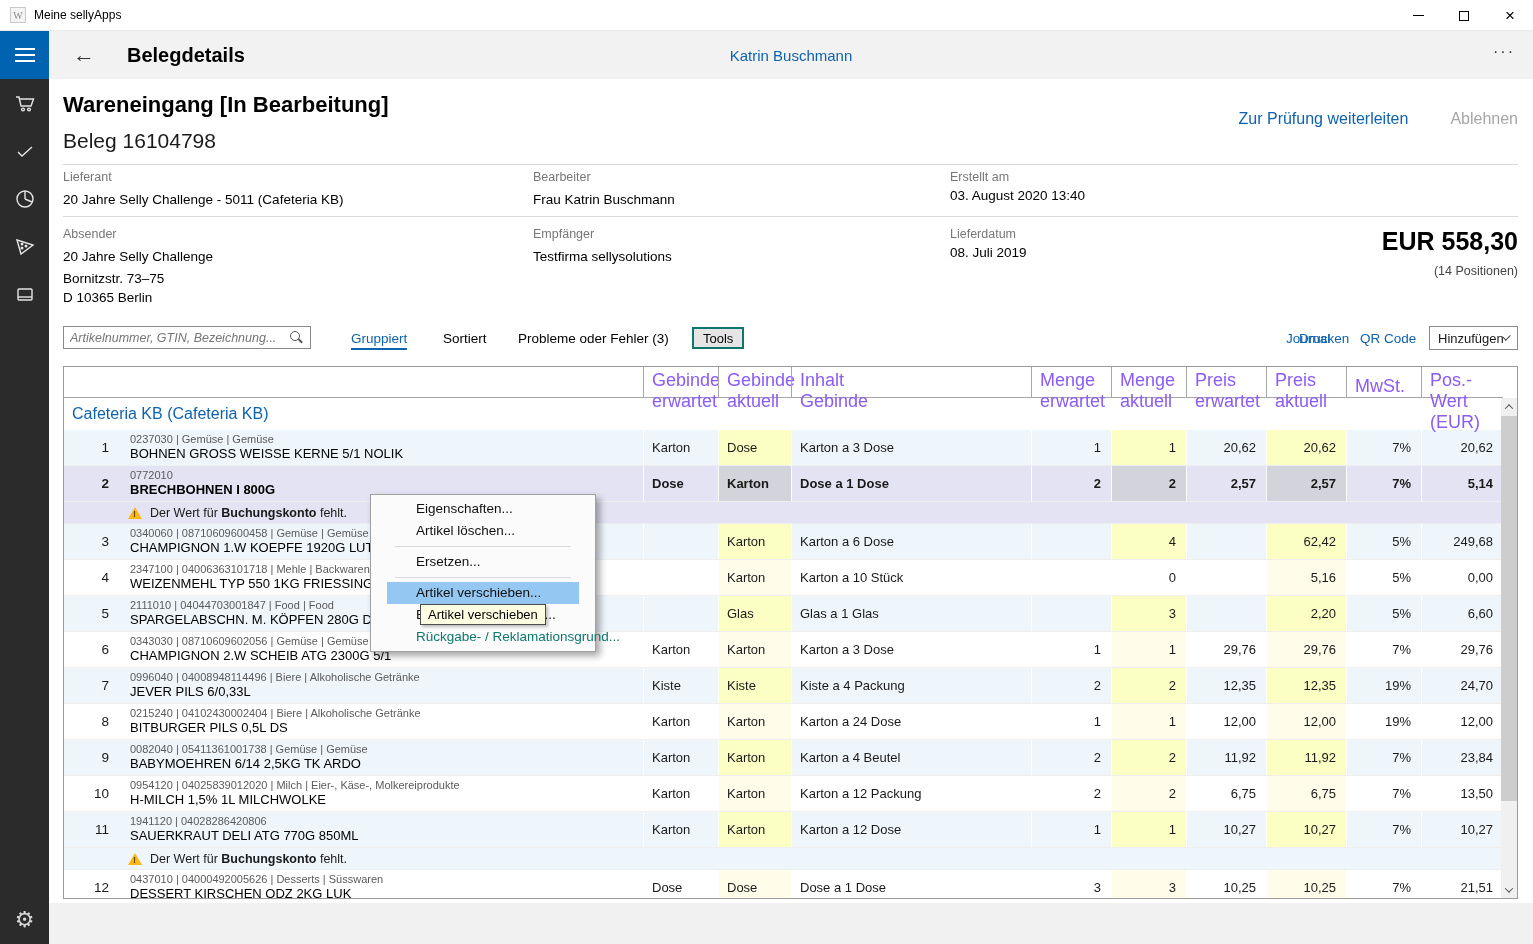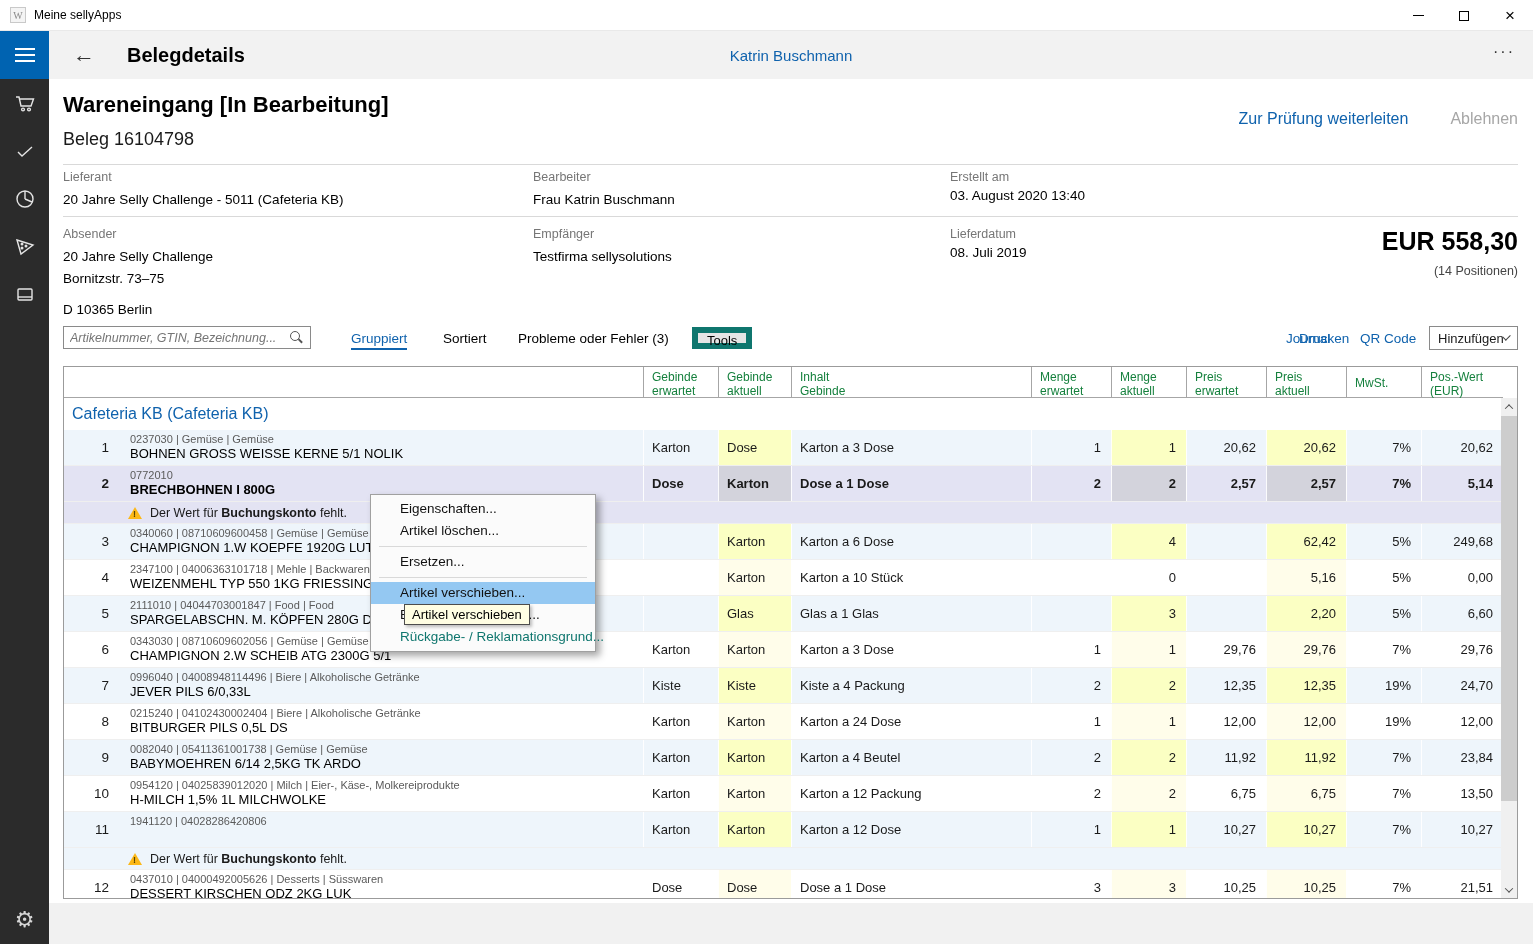--- a/index.html
+++ b/index.html
@@ -26,49 +26,49 @@
   
   .sidebar { position:absolute; left:0; top:31px; width:49px; height:913px; background:#2b2b2b; }
   .hamburger { width:49px; height:48px; background:#0063b1; display:flex; flex-direction:column; align-items:center; justify-content:center; gap:4px; }
   .hamburger i { display:block; width:20px; height:2px; background:#fff; }
   .side-ic { width:49px; height:48px; display:flex; align-items:center; justify-content:center; }
   .side-ic svg { stroke:#e4e4e4; fill:none; stroke-width:1.4; }
   .gear { position:absolute; left:0; bottom:4px; width:49px; height:40px; display:flex; align-items:center; justify-content:center; color:#d6d6d6; font-size:22px; }
 
   
   .doc-title { position:absolute; left:63px; top:92px; font-size:22px; font-weight:bold; color:#000; }
-  .doc-subtitle { position:absolute; left:63px; top:129px; font-size:18px; color:#1a1a1a; }
+  .doc-subtitle { position:absolute; left:63px; top:129px; font-size:21px; color:#1a1a1a; }
   .doc-actions { position:absolute; right:15px; top:110px; font-size:16px; }
   .doc-actions .fw { color:#0f62ad; margin-right:42px; }
   .doc-actions .rej { color:#a6a6a6; }
   .hr { position:absolute; left:63px; width:1455px; height:0; border-top:1px solid #d9d9d9; }
   .lbl { font-size:12.5px; color:#767676; }
   .val { font-size:13.5px; color:#000; }
   .info-cell { position:absolute; }
   .total-amount { position:absolute; right:15px; top:227px; font-size:25px; font-weight:bold; color:#000; }
   .total-pos { position:absolute; right:15px; top:264px; font-size:12.5px; color:#444; }
 
   
   .searchbox { position:absolute; left:63px; top:326px; width:248px; height:23px; border:1px solid #8a8a8a; background:#fff; display:flex; align-items:center; }
   .searchbox input { flex:1; border:none; outline:none; font-family:inherit; font-size:12.5px; font-style:italic; color:#555; padding:0 6px; background:transparent; }
   .mag { position:relative; width:16px; height:16px; margin-right:6px; }
   .mag::before { content:""; position:absolute; left:2px; top:1px; width:8px; height:8px; border:1.4px solid #555; border-radius:50%; }
   .mag::after { content:""; position:absolute; left:10px; top:10px; width:5px; height:1.5px; background:#555; transform:rotate(45deg); }
   .tb-link { position:absolute; top:331px; font-size:13.5px; color:#000; }
   .tb-link.active { color:#0f62ad; border-bottom:2px solid #0f62ad; padding-bottom:2px; }
   .tb-blue { color:#0f62ad !important; }
-  .tools-btn { position:absolute; left:692px; top:327px; height:22px; padding:0 9px; background:#e5e5e5; border:6px solid #0f766e; font-size:13px; font-family:inherit; }
+  .tools-btn { position:absolute; left:692px; top:327px; height:22px; padding:0 9px; background:#e5e5e5; border:2px solid #0f766e; font-size:13px; font-family:inherit; }
   .add-btn { position:absolute; left:1429px; top:326px; width:89px; height:24px; background:#fff; border:1px solid #8a8a8a; font-size:13px; font-family:inherit; display:flex; align-items:center; justify-content:space-between; padding:0 8px; }
   .chev { width:7px; height:7px; border-right:1.4px solid #444; border-bottom:1.4px solid #444; transform:rotate(45deg); margin-top:-3px; }
 
   
   .table { position:absolute; left:63px; top:366px; width:1455px; height:533px; border:1px solid #9b9b9b; background:#fff; overflow:hidden; }
   .t-inner { width:1439px; }
   .t-head { display:flex; height:31px; border-bottom:1px solid #a6a6a6; }
-  .th { font-size:12px; line-height:1.18; padding:3px 0 0 8px; color:#15803d; }
+  .th { font-size:18px; line-height:1.18; padding:3px 0 0 8px; color:#8b5cf6; }
   .th.b { border-left:1px solid #a6a6a6; }
   .c-num{width:52px;flex:none}.c-desc{width:527px;flex:none}.c-ge{width:75px;flex:none}.c-ga{width:73px;flex:none}.c-in{width:240px;flex:none}.c-me{width:80px;flex:none}.c-ma{width:75px;flex:none}.c-pe{width:80px;flex:none}.c-pa{width:80px;flex:none}.c-mw{width:75px;flex:none}.c-wt{width:82px;flex:none}
   .t-group { height:32px; display:flex; align-items:center; padding-left:8px; font-size:16px; color:#0f62ad; background:#fff; }
   .t-row { display:flex; height:36px; border-bottom:1px solid #efefef; }
   .t-row.shade-blue { background:#eef5fb; }
   .t-row.shade-white { background:#ffffff; }
   .t-row.selected { background:#e3e3f3; }
   .t-row.selected .cell, .t-row.selected .r-num { font-weight:bold; }
   .cell { font-size:13px; display:flex; align-items:center; padding-left:8px; border-left:1px solid rgba(255,255,255,.9); overflow:hidden; white-space:nowrap; }
   .cell.num { justify-content:flex-end; padding-right:10px; padding-left:0; }
@@ -89,21 +89,21 @@
   
   .vscroll { position:absolute; right:0; top:31px; bottom:0; width:16px; background:#f0f0f0; }
   .sc-arrow { position:absolute; left:0; width:16px; height:17px; display:flex; align-items:center; justify-content:center; }
   .sc-up { top:0; } .sc-dn { bottom:0; }
   .sc-ch { width:6px; height:6px; border-left:1.4px solid #505050; border-top:1.4px solid #505050; }
   .sc-up .sc-ch { transform:rotate(45deg) translate(1px,1px); }
   .sc-dn .sc-ch { transform:rotate(225deg) translate(1px,1px); }
   .sc-thumb { position:absolute; left:0; top:18px; width:16px; height:385px; background:#cdcdcd; }
 
   
-  .ctxmenu { position:absolute; left:370px; top:494px; width:226px; background:#fbfbfb; border:1px solid #a0a0a0; box-shadow:4px 4px 7px rgba(0,0,0,.35); padding:3px 0; z-index:50; }
+  .ctxmenu { position:absolute; left:370px; top:494px; width:226px; background:#fbfbfb; border:1px solid #a0a0a0; box-shadow:4px 4px 7px rgba(0,0,0,.35); padding:3px 16px; z-index:50; }
   .mi { position:relative; height:22px; line-height:22px; padding-left:29px; font-size:13.5px; color:#111; white-space:nowrap; }
   .mi.hilite { background:#94c8f2; }
   .mi.disabled { color:#0f766e; }
   .msep { height:1px; background:#d9d9d9; margin:4px 8px; }
   .mi .suffix { position:absolute; left:150px; top:0; }
   .tooltip { position:absolute; left:33px; top:0; height:21px; line-height:19px; padding:0 7px; background:#fffee3; border:1px solid #4d4d4d; font-size:13px; color:#000; box-shadow:2px 2px 3px rgba(0,0,0,.25); z-index:60; white-space:nowrap; }
 
   .footer-strip { position:absolute; left:49px; top:903px; width:1484px; height:41px; background:#f1f1f1; }
 </style>
 </head>
@@ -195,21 +195,21 @@
     <div class="lbl">Erstellt am</div>
     <div class="val" style="margin-top:4px">03. August 2020 13:40</div>
   </div>
 
   <div class="hr" style="top:216px"></div>
 
   <div class="info-cell" style="left:63px;top:227px">
     <div class="lbl">Absender</div>
     <div class="val" style="margin-top:8px">20 Jahre Selly Challenge</div>
     <div class="val" style="margin-top:7px">Bornitzstr. 73–75</div>
-    <div class="val" style="margin-top:16px">D 10365 Berlin</div>
+    <div class="val" style="margin-top:4px">D 10365 Berlin</div>
   </div>
   <div class="info-cell" style="left:533px;top:227px">
     <div class="lbl">Empfänger</div>
     <div class="val" style="margin-top:8px">Testfirma sellysolutions</div>
   </div>
   <div class="info-cell" style="left:950px;top:227px">
     <div class="lbl">Lieferdatum</div>
     <div class="val" style="margin-top:4px">08. Juli 2019</div>
   </div>
   <div class="total-amount">EUR 558,30</div>
@@ -409,20 +409,21 @@
             <div class="cell num c-ma hl">2</div>
             <div class="cell num c-pe">6,75</div>
             <div class="cell num c-pa hl">6,75</div>
             <div class="cell num c-mw">7%</div>
             <div class="cell num c-wt">13,50</div>
           </div>
           <div class="t-row shade-blue">
             <div class="r-num">11</div>
             <div class="r-desc">
               <div class="r-meta">1941120 | 04028286420806</div>
+              <div class="r-name">SAUERKRAUT DELI ATG 770G 850ML</div>
             </div>
             <div class="cell c-ge">Karton</div>
             <div class="cell c-ga hl">Karton</div>
             <div class="cell c-in">Karton a 12 Dose</div>
             <div class="cell num c-me">1</div>
             <div class="cell num c-ma hl">1</div>
             <div class="cell num c-pe">10,27</div>
             <div class="cell num c-pa hl">10,27</div>
             <div class="cell num c-mw">7%</div>
             <div class="cell num c-wt">10,27</div>

